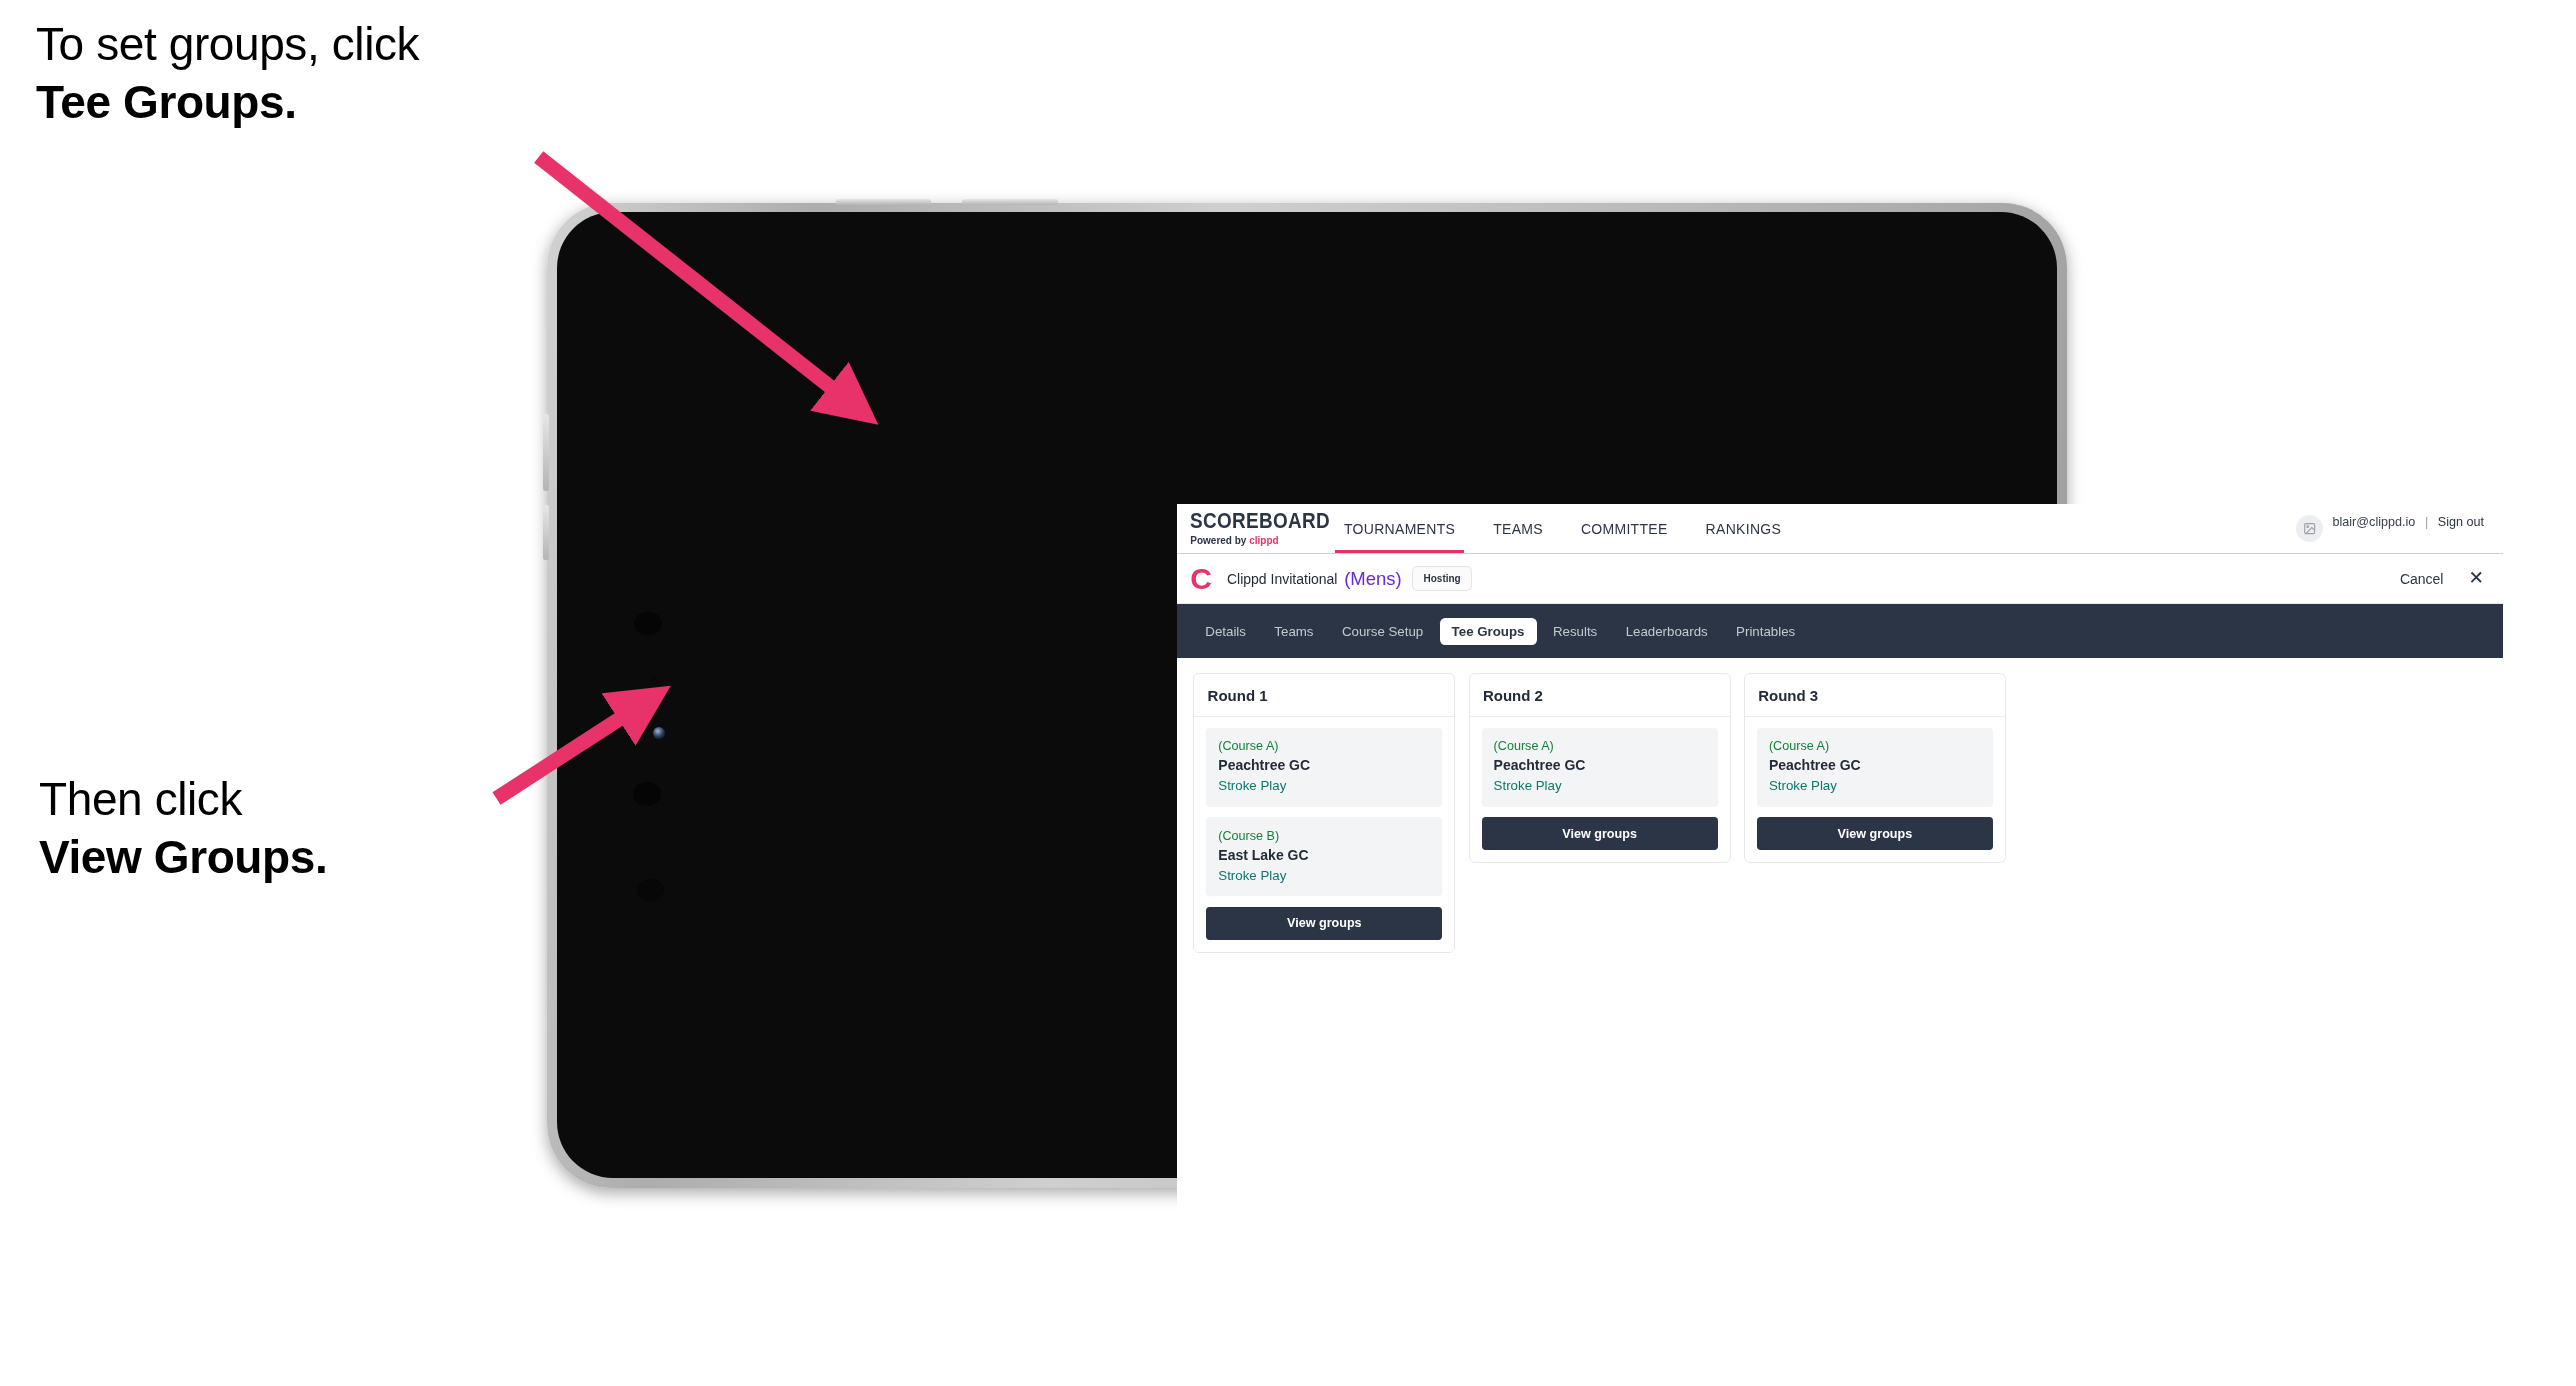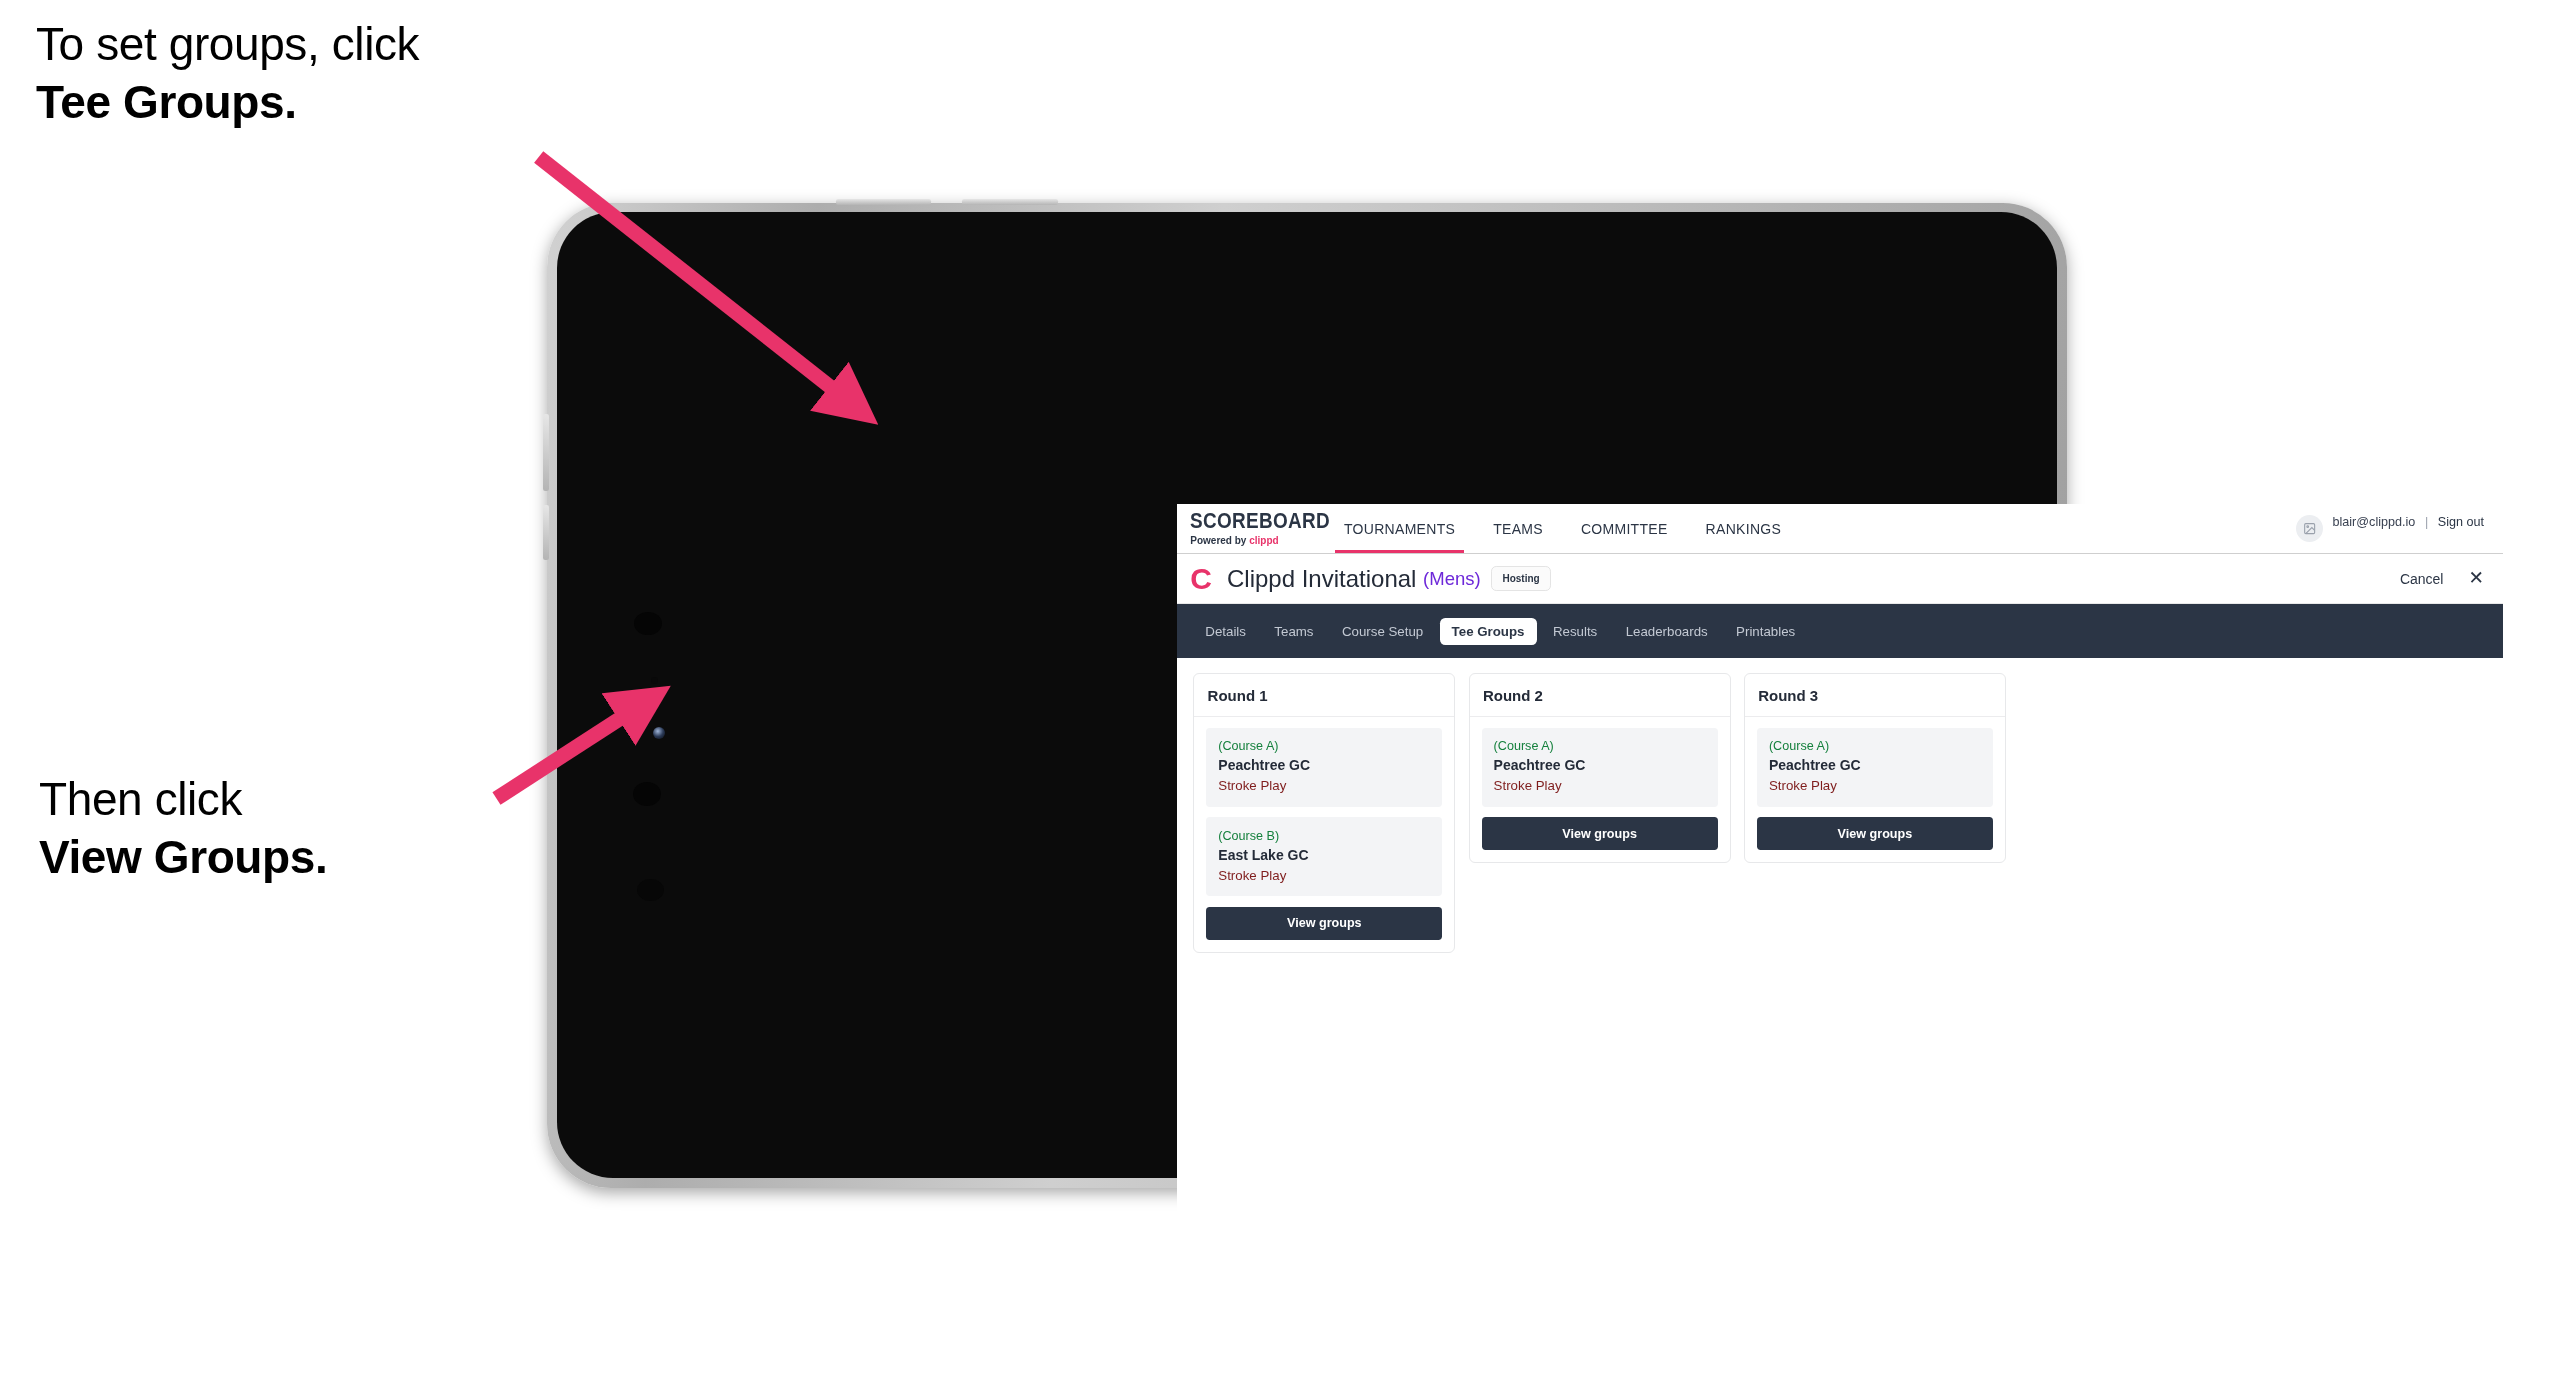--- a/index.html
+++ b/index.html
@@ -178,21 +178,21 @@
   }
   #brand-mark {
     font-family: "Liberation Sans", sans-serif;
     font-weight: bold;
     font-size: 30px;
     color: #e8336a;
     line-height: 1;
     margin-right: 15px;
   }
   #tournament-name {
-    font-size: 24px;
+    font-size: 14px;
     color: #242b38;
   }
   #tournament-gender {
     font-size: 18.5px;
     color: #6d28d9;
     margin-left: 6.7px;
   }
   #hosting-badge {
     margin-left: 10.4px;
     font-size: 10px;
@@ -262,21 +262,21 @@
   }
   .round-body { padding: 10.4px 12px 12px; }
   .course-box {
     background: #f3f4f6;
     border-radius: 3.7px;
     padding: 9.6px 12px 11px;
     margin-bottom: 10.4px;
   }
   .course-label { font-size: 12.6px; color: #15803d; line-height: 1.45; }
   .course-name  { font-size: 14px; color: #242b38; font-weight: bold; line-height: 1.5; }
-  .course-format{ font-size: 13.3px; color: #7f1d1d; line-height: 1.45; }
+  .course-format{ font-size: 13.3px; color: #0f766e; line-height: 1.45; }
   .view-groups-btn {
     display: block;
     width: 100%;
     background: #2b3545;
     color: #ffffff;
     border: none;
     border-radius: 3.7px;
     padding: 9.6px 0;
     font-size: 12.6px;
     font-weight: bold;

